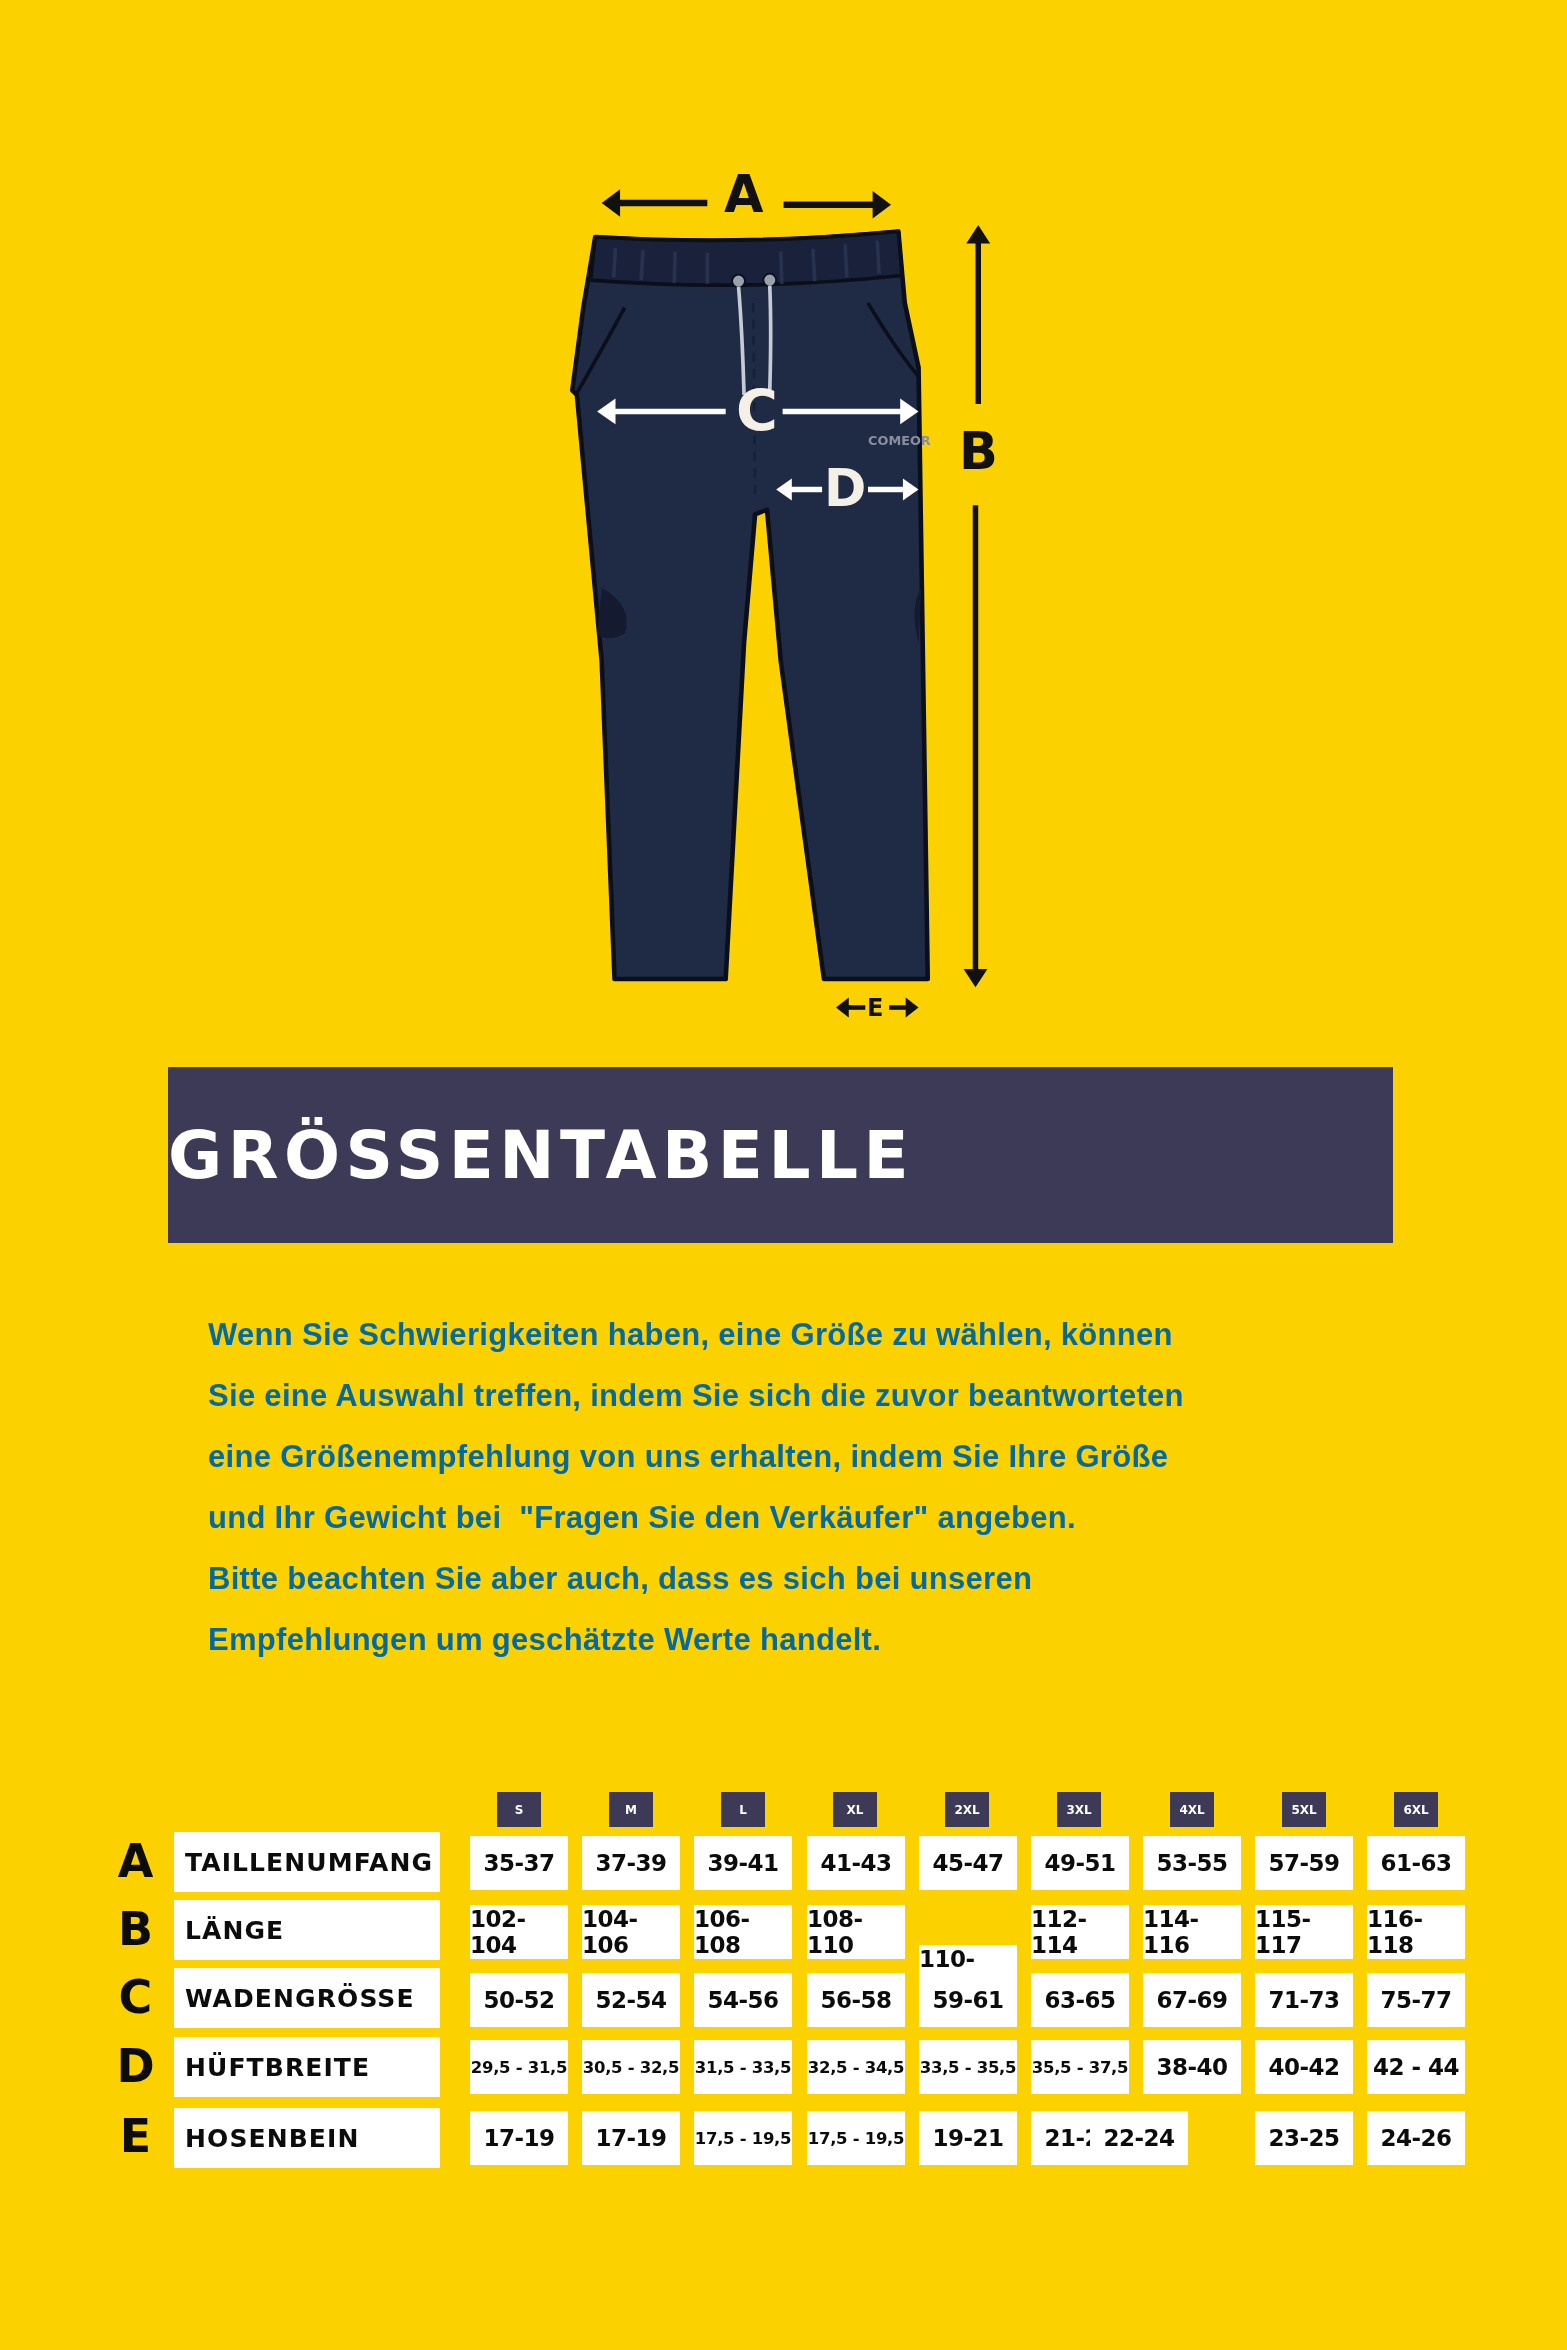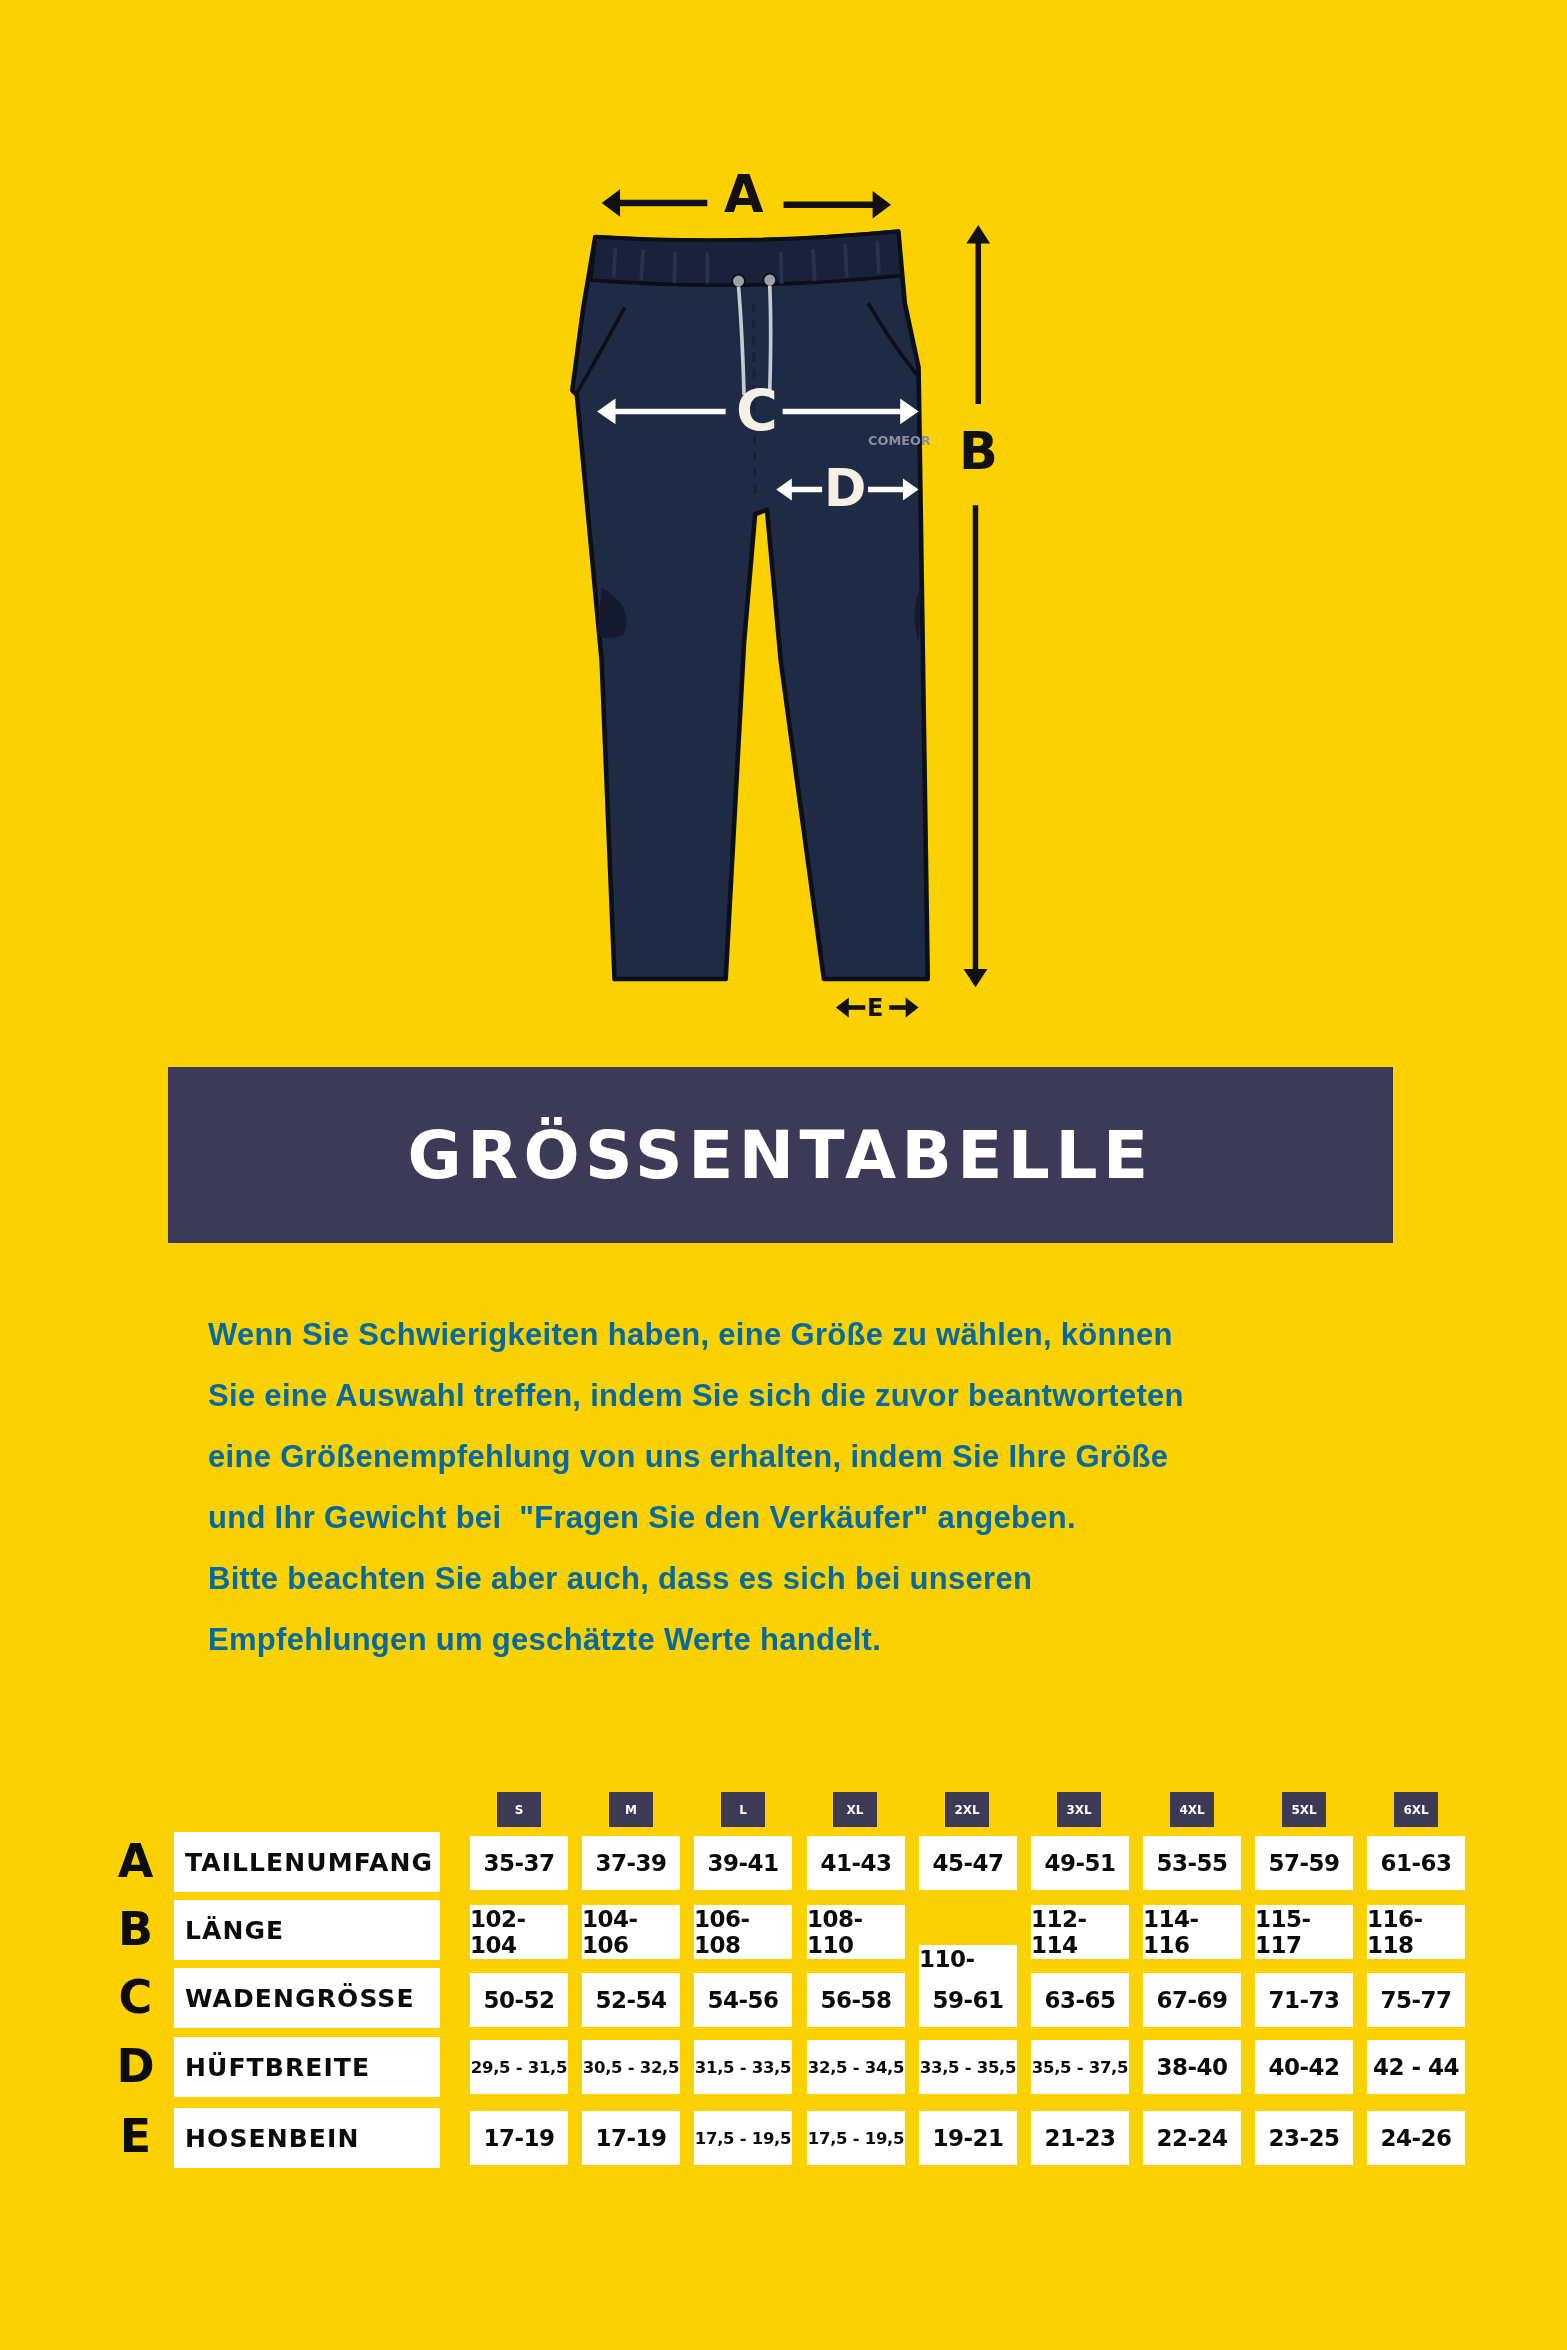--- a/index.html
+++ b/index.html
@@ -7,21 +7,21 @@
     width:1568px; height:2351px; background:#FBD100; position:relative; overflow:hidden;
     font-family:"DejaVu Sans", "Liberation Sans", sans-serif; color:#0c0c0c;
   }
   .abs { position:absolute; }
   
   #illustration { left:0; top:0; width:1568px; height:1047px; }
   .dim-label { position:absolute; font-weight:bold; font-family:"DejaVu Sans", sans-serif; }
   
   #title-band {
     position:absolute; left:168px; top:1067px; width:1225px; height:176px;
-    background:#3D3A58; display:flex; align-items:center; justify-content:center;
+    background:#3D3A58; display:flex; align-items:center; 
   }
   #title-band span {
     color:#fff; font-weight:bold; font-size:66px; letter-spacing:5.5px;
     font-family:"DejaVu Sans", sans-serif;
   }
   
   #intro {
     position:absolute; left:208px; top:1304px; width:1194px;
     font-weight:bold; font-size:31px; line-height:61px; letter-spacing:0.3px;
     font-family:"Liberation Sans", sans-serif; color:#0369a1;
@@ -192,17 +192,17 @@
     <div class="cell" style="left: 1255px; top: 2040px;">40-42</div>
     <div class="cell" style="left: 1367px; top: 2040px;">42 - 44</div>
     <div class="row-letter" style="top: 2109px;">E</div>
     <div class="row-label" style="top: 2108px;">HOSENBEIN</div>
     <div class="cell" style="left: 470px; top: 2111px;">17-19</div>
     <div class="cell" style="left: 582px; top: 2111px;">17-19</div>
     <div class="cell small" style="left: 694px; top: 2111px;">17,5 - 19,5</div>
     <div class="cell small" style="left: 807px; top: 2111px;">17,5 - 19,5</div>
     <div class="cell" style="left: 919px; top: 2111px;">19-21</div>
     <div class="cell" style="left: 1031px; top: 2111px;">21-23</div>
-    <div class="cell" style="left: 1143px; top: 2111px;">22-24</div>
+    <div class="cell" style="left: 1090px; top: 2111px;">22-24</div>
     <div class="cell" style="left: 1255px; top: 2111px;">23-25</div>
     <div class="cell" style="left: 1367px; top: 2111px;">24-26</div>
   </div>
 
 
 </body></html>

